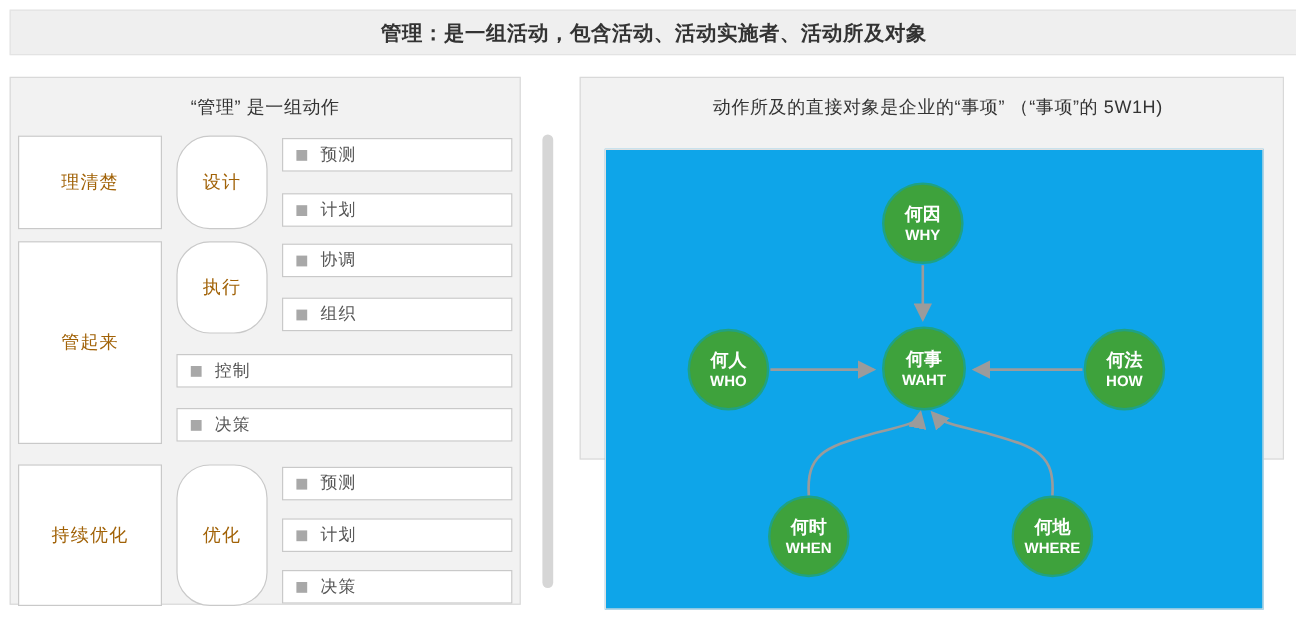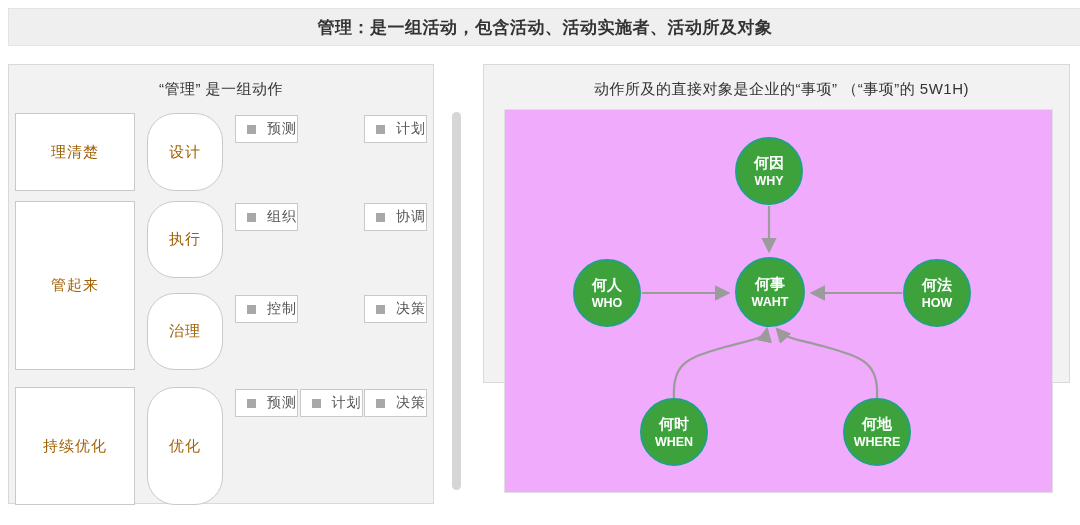--- a/index.html
+++ b/index.html
@@ -19,32 +19,32 @@
   
   .ltable { padding:0 6px; display:flex; flex-direction:column; gap:10px; }
   .trow { display:flex; gap:12px; }
   .cellbox { background:#fff; border:1px solid #c9c9c9; display:flex;
     align-items:center; justify-content:center; font-size:15px; color:#a16207;
     letter-spacing:1px; }
   .stage-cell { width:120px; }
   .groups-col { flex:1; display:flex; flex-direction:column; gap:15px; }
   .group { display:flex; gap:12px; }
   .action-cell { width:76px;border-radius:28px; }
-  .items-col { flex:1; display:flex; flex-direction:row;
+  .items-col { flex:1; display:flex; flex-direction:column;
     justify-content:space-between; padding:2px 0; }
   .item { height:28px; background:#fff; border:1px solid #c9c9c9;
     display:flex; align-items:center; padding-left:11px; gap:11px;
     font-size:14px; color:#555; letter-spacing:1px; }
   .bullet { width:9px; height:9px; background:#a8a8a8; flex:0 0 auto; }
   .h78  { height:78px; }
   .h77  { height:77px; }
   .h118 { height:118px; }
   
-  .diagram-box { position:absolute; left:20px; top:44px; width:549px; height:384px;
-    background:#f0abfc; border:1px solid #e0e0e0;text-align:center; }
+  .diagram-box { position:absolute; left:20px; top:59px; width:549px; height:384px;
+    background:#0ea5e9; border:1px solid #e0e0e0;text-align:center; }
   svg text { font-family:"Liberation Sans","DejaVu Sans",sans-serif;
     font-weight:bold; fill:#ffffff; text-anchor:middle; }
   .zh-label { font-size:15px; }
   .en-label { font-size:12.5px; }
 </style>
 </head>
 <body>
 
 <div class="banner">
   <span>管理：是一组活动，包含活动、活动实施者、活动所及对象</span>
@@ -74,30 +74,29 @@
     </div>
 
     <div class="trow">
       <div class="cellbox stage-cell" style="height:169px">管起来</div>
       <div class="groups-col">
         <div class="group h77">
           <div class="cellbox action-cell">执行</div>
           <div class="items-col">
             <div class="item">
               <span class="bullet"></span>
-              <span>组织</span>
+              <span>协调</span>
             </div>
             <div class="item">
               <span class="bullet"></span>
-              <span>协调</span>
+              <span>组织</span>
             </div>
           </div>
         </div>
         <div class="group h77">
-          <div class="cellbox action-cell">治理</div>
           <div class="items-col">
             <div class="item">
               <span class="bullet"></span>
               <span>控制</span>
             </div>
             <div class="item">
               <span class="bullet"></span>
               <span>决策</span>
             </div>
           </div>

